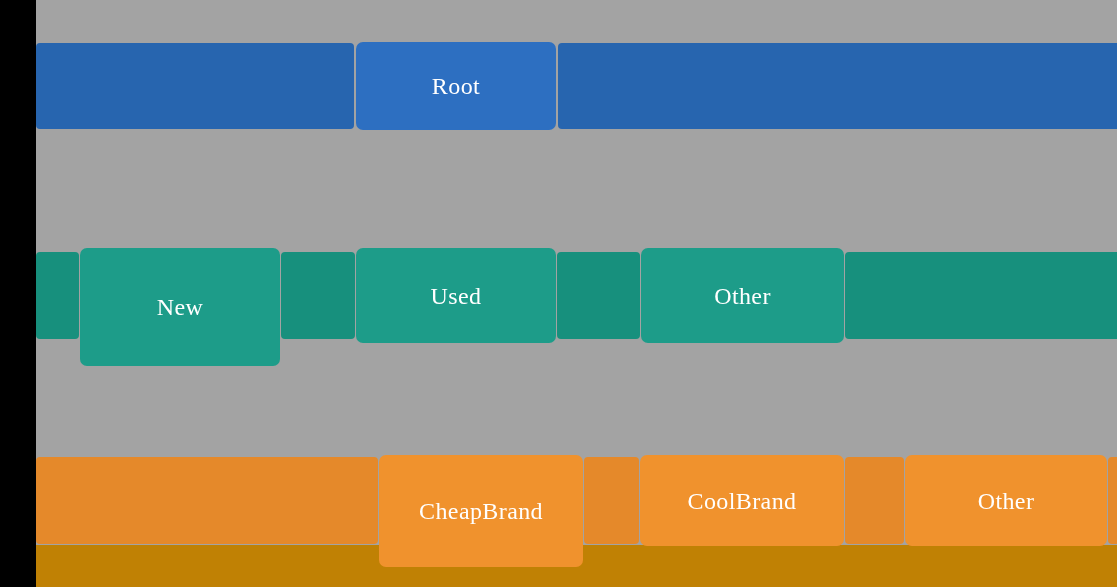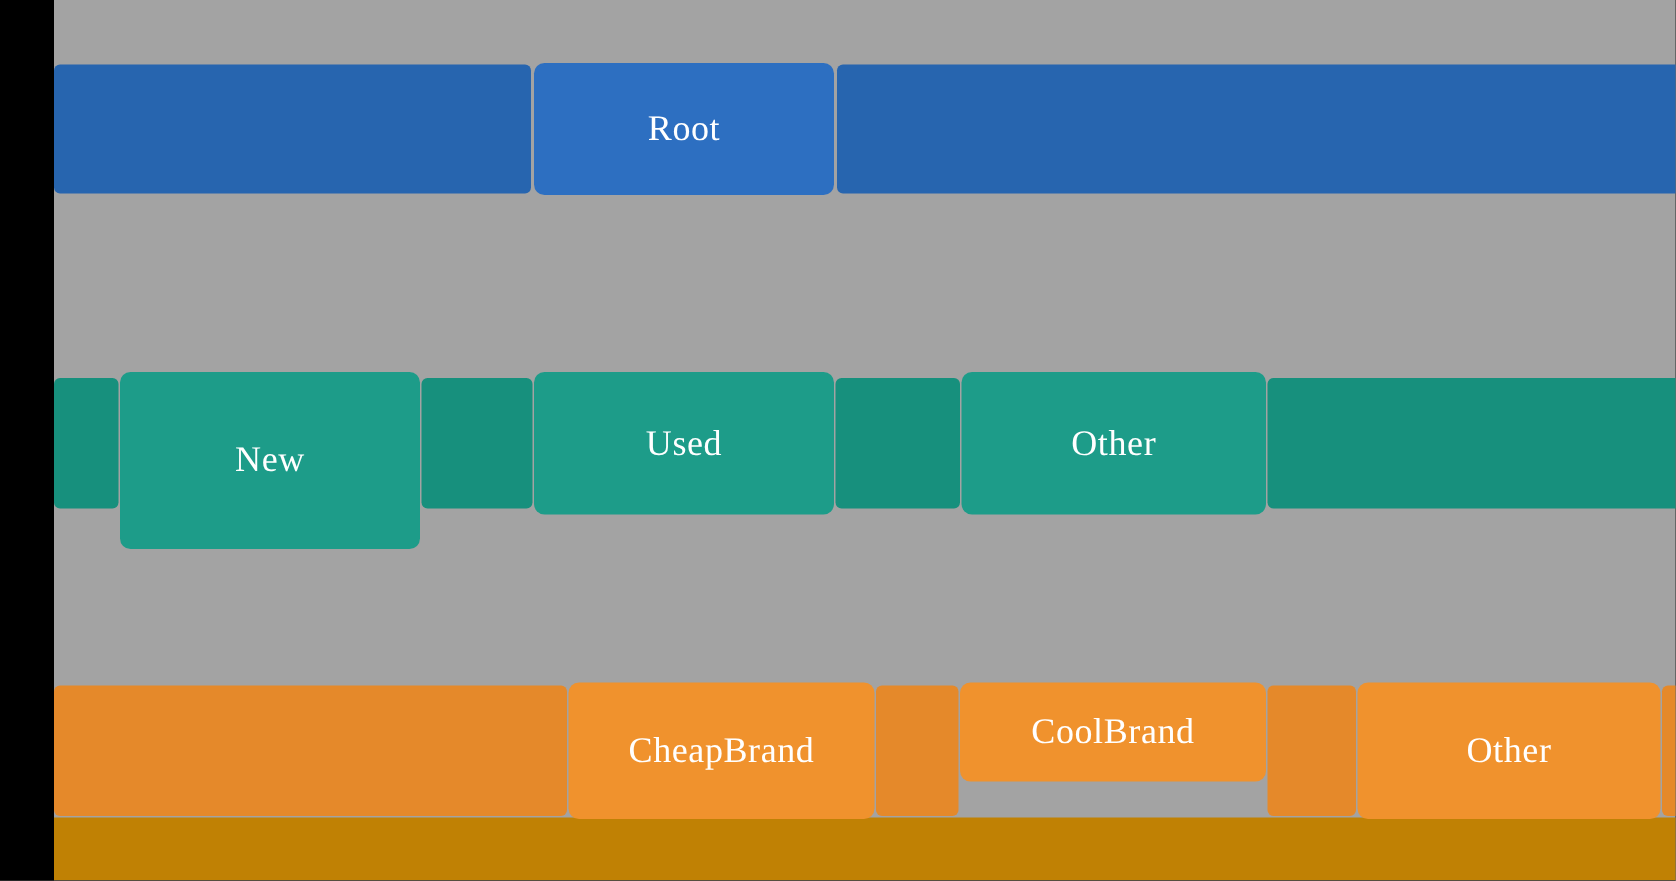--- a/index.html
+++ b/index.html
@@ -59,25 +59,25 @@
     <div class="seg dim" style="left: 245px; width: 74px; top: 252px; height: 87px; background: rgb(23, 144, 125);"></div>
     <div class="seg emph" style="left: 320px; width: 200px; top: 248px; height: 95px; background: rgb(29, 156, 137);">
       <span class="lbl">Used</span>
     </div>
     <div class="seg dim" style="left: 521px; width: 83px; top: 252px; height: 87px; background: rgb(23, 144, 125);"></div>
     <div class="seg emph" style="left: 605px; width: 203px; top: 248px; height: 95px; background: rgb(29, 156, 137);">
       <span class="lbl">Other</span>
     </div>
     <div class="seg dim" style="left: 809px; width: 308px; top: 252px; height: 87px; background: rgb(23, 144, 125);"></div>
     <div class="seg dim" style="left: 0px; width: 342px; top: 457px; height: 87px; background: rgb(229, 137, 42);"></div>
-    <div class="seg emph" style="left: 343px; width: 204px; top: 455px; height: 91px; background: rgb(240, 146, 45);">
+    <div class="seg emph" style="left: 343px; width: 204px; top: 455px; height: 112px; background: rgb(240, 146, 45);">
       <span class="lbl">CheapBrand</span>
     </div>
     <div class="seg dim" style="left: 548px; width: 55px; top: 457px; height: 87px; background: rgb(229, 137, 42);"></div>
-    <div class="seg emph" style="left: 604px; width: 204px; top: 455px; height: 66px; background: rgb(240, 146, 45); text-align: right;">
+    <div class="seg emph" style="left: 604px; width: 204px; top: 455px; height: 91px; background: rgb(240, 146, 45); text-align: right;">
       <span class="lbl">CoolBrand</span>
     </div>
     <div class="seg dim" style="left: 809px; width: 59px; top: 457px; height: 87px; background: rgb(229, 137, 42);"></div>
     <div class="seg emph" style="left: 869px; width: 202px; top: 455px; height: 91px; background: rgb(240, 146, 45);">
       <span class="lbl">Other</span>
     </div>
     <div class="seg dim" style="left: 1072px; width: 45px; top: 457px; height: 87px; background: rgb(229, 137, 42);"></div>
     <div id="baseline-strip" style="left: 0px; top: 545px; width: 1117px; height: 42px; background: rgb(192, 129, 4);"></div>
   </div>
 

